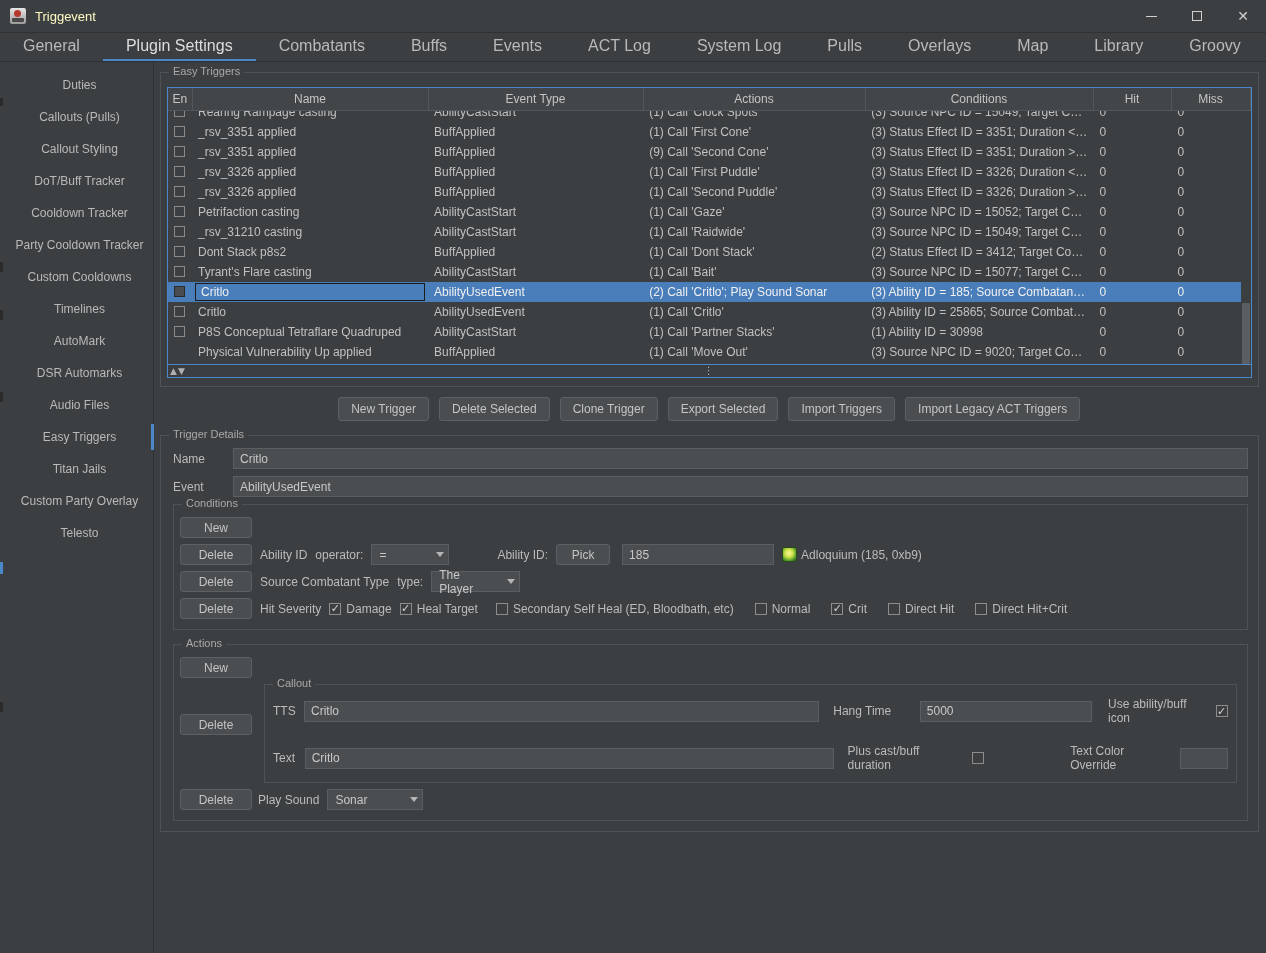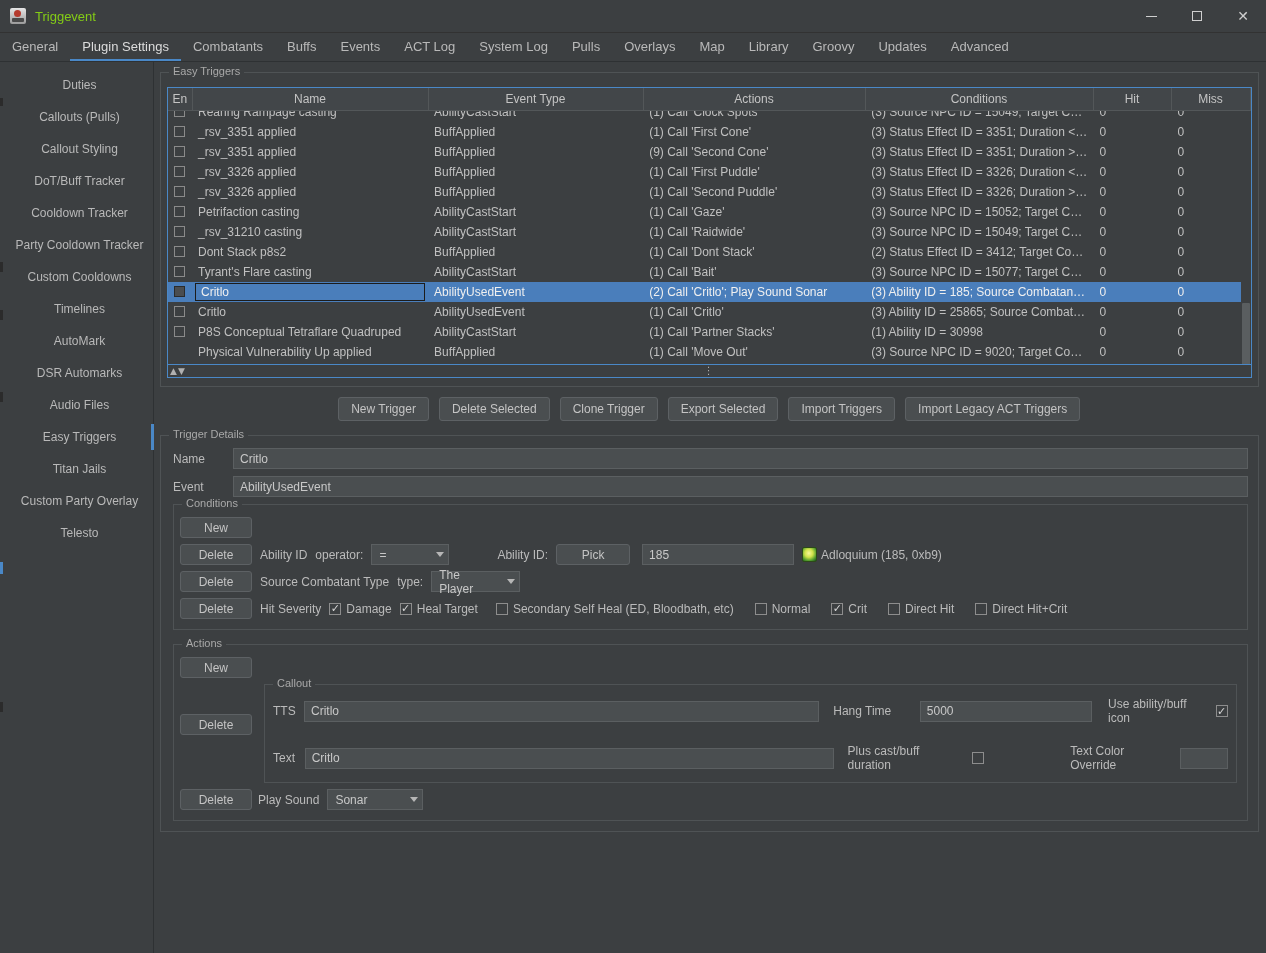--- a/index.html
+++ b/index.html
@@ -23,37 +23,37 @@
     background:linear-gradient(#e6e6e6,#9a9a9a);
   }
   #app-icon::after{
     content:"";position:absolute;left:4px;top:2px;width:7px;height:7px;
     background:#b53a2d;border-radius:50%;
   }
   #app-icon::before{
     content:"";position:absolute;left:2px;bottom:2px;width:12px;height:4px;
     background:#4a4a4a;border-radius:1px;
   }
-  #app-title{font-size:13px;color:#84cc16;}
+  #app-title{font-size:13px;color:#fef9c3;}
   #win-btns{margin-left:auto;display:flex;height:33px;}
   .win-btn{
     width:46px;height:33px;display:flex;align-items:center;justify-content:center;
     color:#cfcfcf;font-size:13px;
   }
   .glyph-min{width:11px;height:1px;background:#cfcfcf;display:block;}
   .glyph-max{width:10px;height:10px;border:1px solid #cfcfcf;display:block;}
   .glyph-close{font-size:14px;line-height:1;font-family:"DejaVu Sans",sans-serif;}
 
   
   #tabbar{
     height:29px;background:#3c3f41;display:flex;align-items:stretch;
     border-bottom:1px solid #2e3133;position:relative;
   }
   .tab{
-    padding:0 12px;display:flex;align-items:center;font-size:13px;color:#b9b9b9;
+    padding:0 23px;display:flex;align-items:center;font-size:16px;color:#b9b9b9;
     border-bottom:2px solid transparent; white-space:nowrap;
   }
   .tab.active{color:#dcdcdc;border-bottom:2px solid #4a88c7;}
 
   
   #body{display:flex;height:891px;background:#3c3f41;}
 
   
   #leftstrip{width:6px;background:#3c3f41;position:relative;flex:none;}
   .strip-mark{position:absolute;left:0;width:3px;background:#2b2b2b;}
@@ -455,21 +455,21 @@
 
         <div class="condrow">
           <div class="sbtn">Delete</div>
           <span class="lbl">Ability ID</span>
           <span class="lbl">operator:</span>
           <div class="combo" style="width:78px;">
             <span>=</span>
             <span class="caret"></span>
           </div>
           <span class="lbl" style="margin-left:40px;">Ability ID:</span>
-          <div class="sbtn" style="width:74px;">Pick</div>
+          <div class="sbtn" style="width:54px;">Pick</div>
           <span class="txtfield" style="width:152px;margin-left:4px;">185</span>
           <span class="abilityicon"></span>
           <span class="lbl" style="margin-left:-4px;">Adloquium (185, 0xb9)</span>
         </div>
 
         <div class="condrow">
           <div class="sbtn">Delete</div>
           <span class="lbl">Source Combatant Type</span>
           <span class="lbl">type:</span>
           <div class="combo" style="width:89px;">

